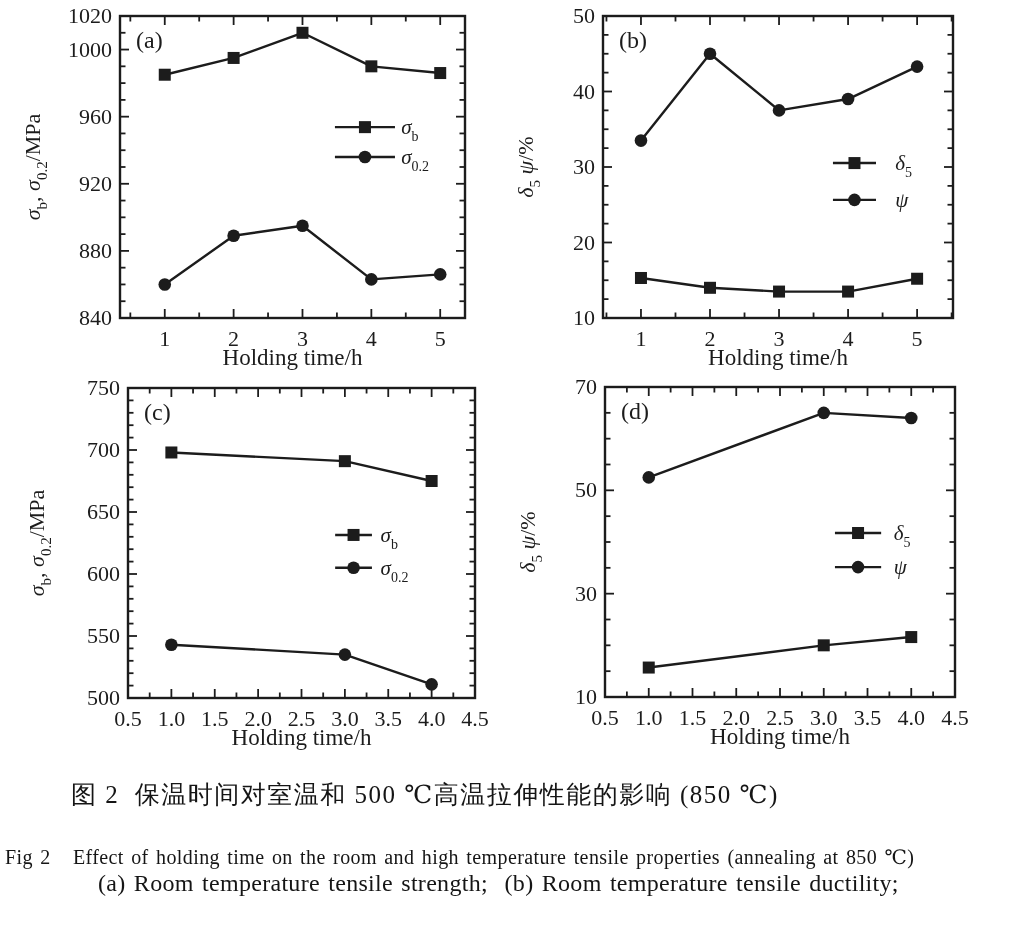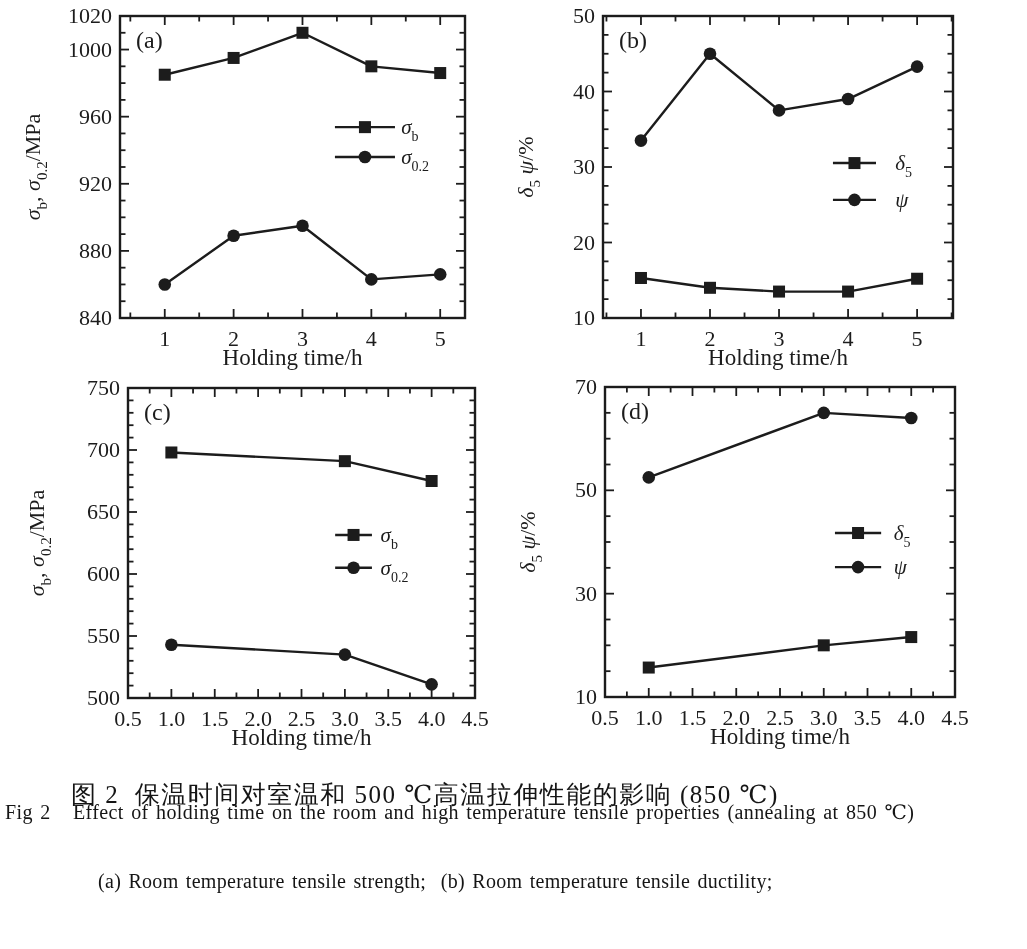--- a/index.html
+++ b/index.html
@@ -5,21 +5,21 @@
   html,body{margin:0;padding:0;background:#ffffff;}
   .figure{
     position:relative;width:1027px;height:949px;background:#ffffff;
     font-family:"Liberation Serif","DejaVu Serif",serif;color:#1c1c1c;overflow:hidden;
   }
   .chart{position:absolute;}
   .chart svg{display:block;}
   .caption{position:absolute;white-space:pre;color:#151515;}
   .cap-cn{font-size:25px;letter-spacing:1.5px;left:0;width:850px;text-align:center;}
   .cap-en{font-size:20px;letter-spacing:0.4px;word-spacing:2px;}
-  .cap-sub{font-size:20px;letter-spacing:0.3px;word-spacing:2px;}
+  .cap-sub{font-size:24px;letter-spacing:0.3px;word-spacing:2px;}
 </style>
 </head>
 <body>
 
 <div class="figure">
   <div class="chart" style="left: 0px; top: 0px; width: 513px; height: 375px;">
       <svg width="513" height="375" viewBox="0 0 513 375">
         <rect x="120" y="16" width="345" height="302" fill="none" stroke="#1c1c1c" stroke-width="2.4"></rect>
         <line x1="164.76047904191617" y1="318" x2="164.76047904191617" y2="309" stroke="#1c1c1c" stroke-width="1.8"></line>
         <line x1="164.76047904191617" y1="16" x2="164.76047904191617" y2="25" stroke="#1c1c1c" stroke-width="1.8"></line>
@@ -418,15 +418,15 @@
         <line x1="321.95000000000005" y1="158.01" x2="368.15000000000003" y2="158.01" stroke="#1c1c1c" stroke-width="2.4"></line>
         <rect x="339.05000000000007" y="152.01" width="12" height="12" fill="#1c1c1c"></rect>
         <text x="380.75" y="165.01" fill="#1c1c1c" text-anchor="start" font-size="21"><tspan font-style="italic">δ</tspan><tspan font-size="14" dy="7">5</tspan></text>
         <line x1="321.95000000000005" y1="192.10999999999999" x2="368.15000000000003" y2="192.10999999999999" stroke="#1c1c1c" stroke-width="2.4"></line>
         <circle cx="345.05000000000007" cy="192.10999999999999" r="6.3" fill="#1c1c1c"></circle>
         <text x="380.75" y="199.10999999999999" fill="#1c1c1c" text-anchor="start" font-size="21"><tspan font-style="italic">ψ</tspan></text>
       </svg>
     </div>
 
   <div class="caption cap-cn" style="top:778px;">图 2  保温时间对室温和 500 ℃高温拉伸性能的影响 (850 ℃)</div>
-  <div class="caption cap-en" style="top:800px;left:5px;text-align:center;">Fig 2   Effect of holding time on the room and high temperature tensile properties (annealing at 850 ℃)</div>
+  <div class="caption cap-en" style="top:845px;left:5px;text-align:center;">Fig 2   Effect of holding time on the room and high temperature tensile properties (annealing at 850 ℃)</div>
   <div class="caption cap-sub" style="top:870px;left:98px;">(a) Room temperature tensile strength;  (b) Room temperature tensile ductility;</div>
 </div>
 
 </body></html>

